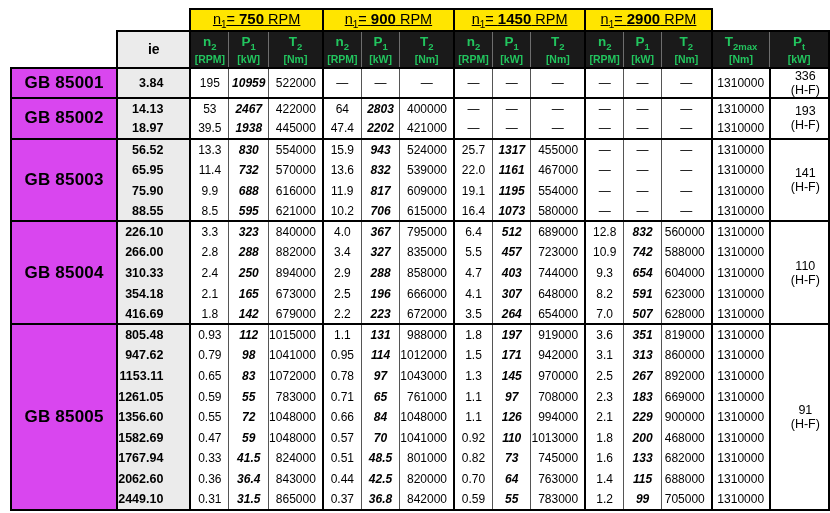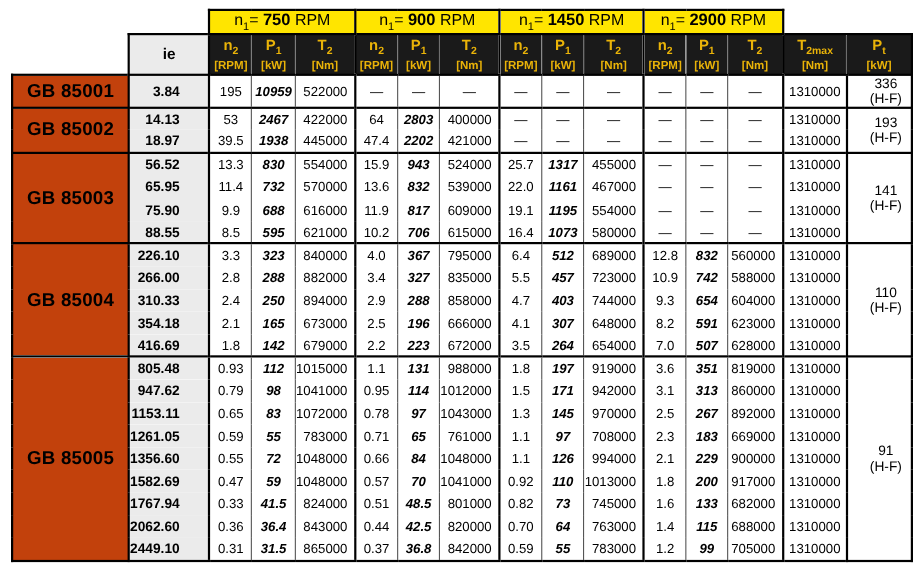--- a/index.html
+++ b/index.html
@@ -9,51 +9,51 @@
     -webkit-font-smoothing:antialiased;
   }
   #wrap { position:absolute; left:10px; top:8px; }
   table.spec {
     border-collapse:collapse; table-layout:fixed;
     font-family:"Liberation Sans", sans-serif;
   }
   td, th { padding:0; margin:0; vertical-align:middle; overflow:hidden; white-space:nowrap; }
 
   
-  tr.top-row   { height:14px; }
+  tr.top-row   { height:14px;text-decoration:underline; }
   tr.sub-row   { height:37px; }
   tbody tr     { height:20.6px; }
 
   th.blank { background:#fff; border:none; font-weight:normal; }
   th.speed {
     background:#FFE500; border:2px solid #000;
     font-size:14.5px; font-weight:normal; color:#000; text-align:center;
   }
   th.speed b { font-weight:bold; font-size:15px; }
   th.speed sub { font-size:10px; }
   th.ie-head {
     background:#EBEBEB; border:2px solid #000;
     font-size:14px; font-weight:bold; text-align:center;
   }
   th.dark {
-    background:#1A1A1A; color:#eab308; text-align:center; font-weight:bold;
+    background:#1A1A1A; color:#22c55e; text-align:center; font-weight:bold;
     border-top:2px solid #000; border-bottom:2px solid #000;
     border-left:1px solid #6e6e6e;
   }
   th.dark .sym  { font-size:13.5px; line-height:15px; }
   th.dark .sym sub { font-size:9.5px; }
   th.dark .unit { font-size:10.5px; font-weight:bold; line-height:12px; }
   th.dark.grp-start { border-left:2px solid #000; }
   th.dark.t2max-h   { border-left:2px solid #000; }
   th.dark.pt-h      { border-left:1px solid #6e6e6e; border-right:2px solid #000; }
 
   
   td { font-size:12px; color:#000; background:#fff; }
   td.model {
-    background:#c2410c; border:2px solid #000;
+    background:#d946ef; border:2px solid #000;
     font-size:17px; font-weight:bold; text-align:center; letter-spacing:0.2px;
   }
   td.ie {
     background:#EBEBEB; font-weight:bold; font-size:12.5px;
     text-align:right; padding-right:26px;
   }
   td.n2 { text-align:center; }
   td.p1 { text-align:center; font-weight:bold; font-style:italic; }
   td.t2 { text-align:right; padding-right:6px; }
   td.dash { text-align:center; padding-right:0; font-weight:normal; font-style:normal; }
@@ -449,21 +449,21 @@
           <td class="p1 thin-l">59</td>
           <td class="t2 thin-l">1048000</td>
           <td class="n2 thick-l">0.57</td>
           <td class="p1 thin-l">70</td>
           <td class="t2 thin-l">1041000</td>
           <td class="n2 thick-l">0.92</td>
           <td class="p1 thin-l">110</td>
           <td class="t2 thin-l">1013000</td>
           <td class="n2 thick-l">1.8</td>
           <td class="p1 thin-l">200</td>
-          <td class="t2 thin-l">917000</td>
+          <td class="t2 thin-l">468000</td>
           <td class="t2max">1310000</td>
         </tr>
         <tr>
           <td class="ie">1767.94</td>
           <td class="n2 thick-l">0.33</td>
           <td class="p1 thin-l">41.5</td>
           <td class="t2 thin-l">824000</td>
           <td class="n2 thick-l">0.51</td>
           <td class="p1 thin-l">48.5</td>
           <td class="t2 thin-l">801000</td>

